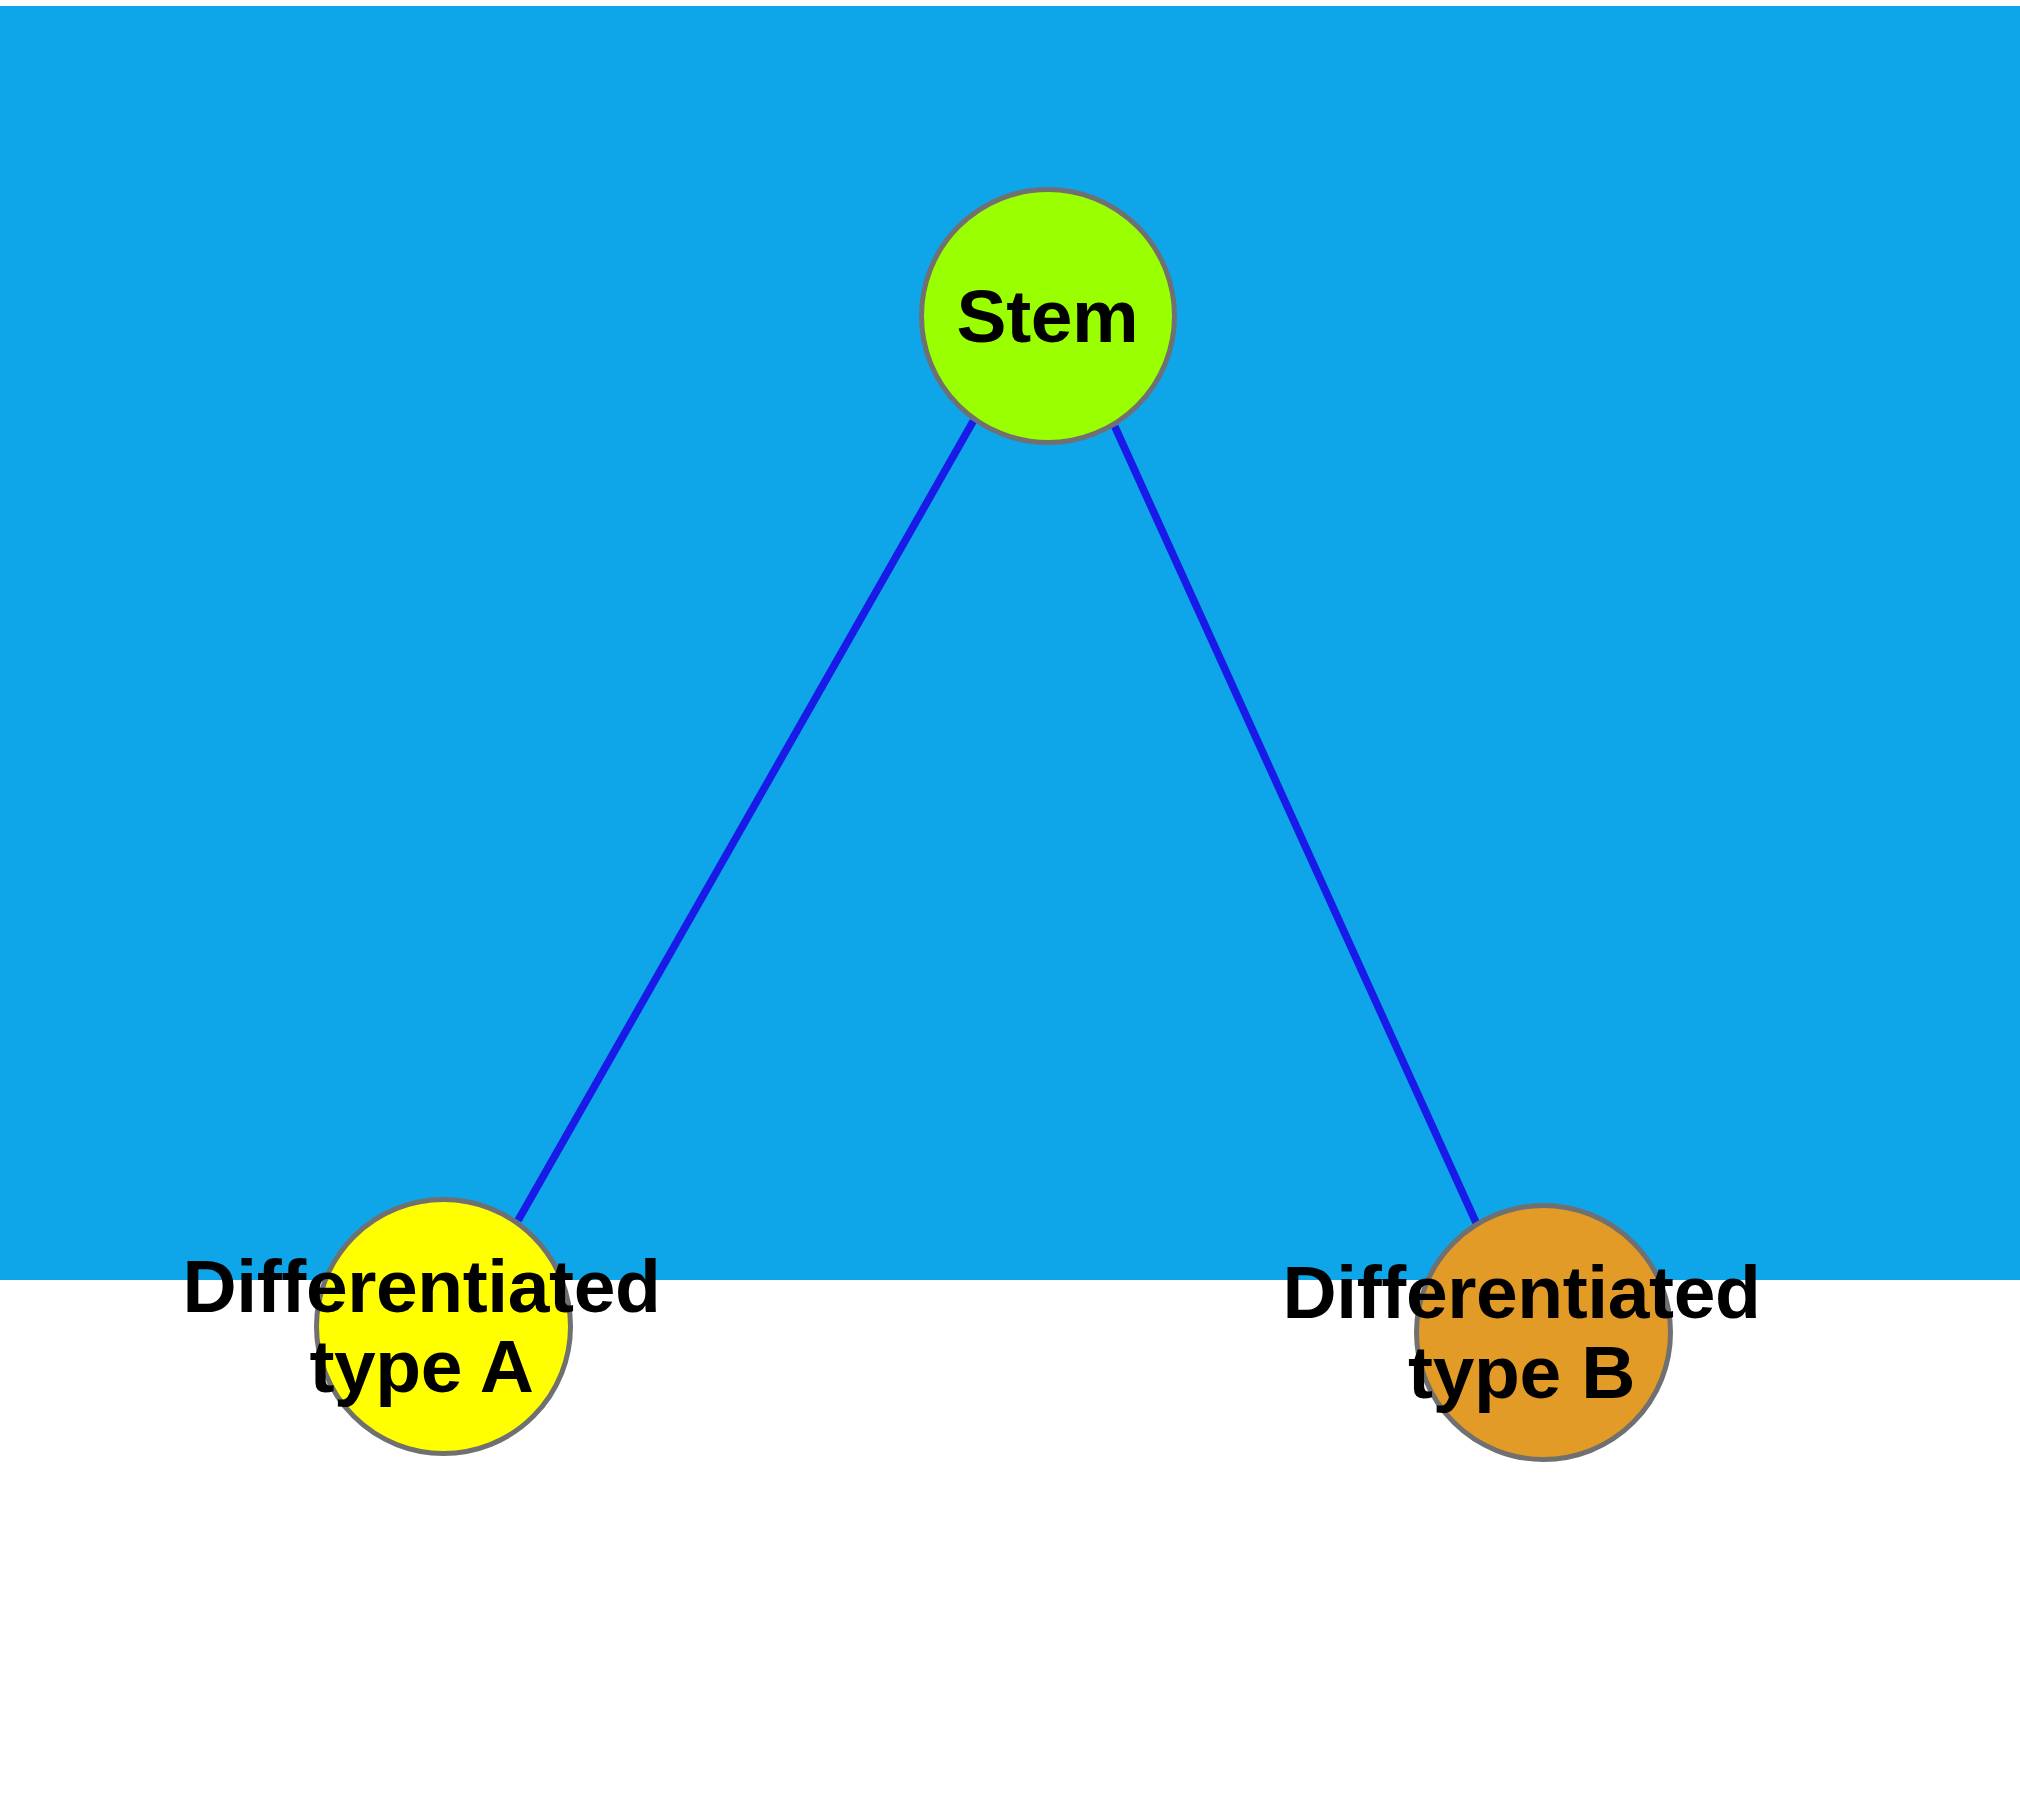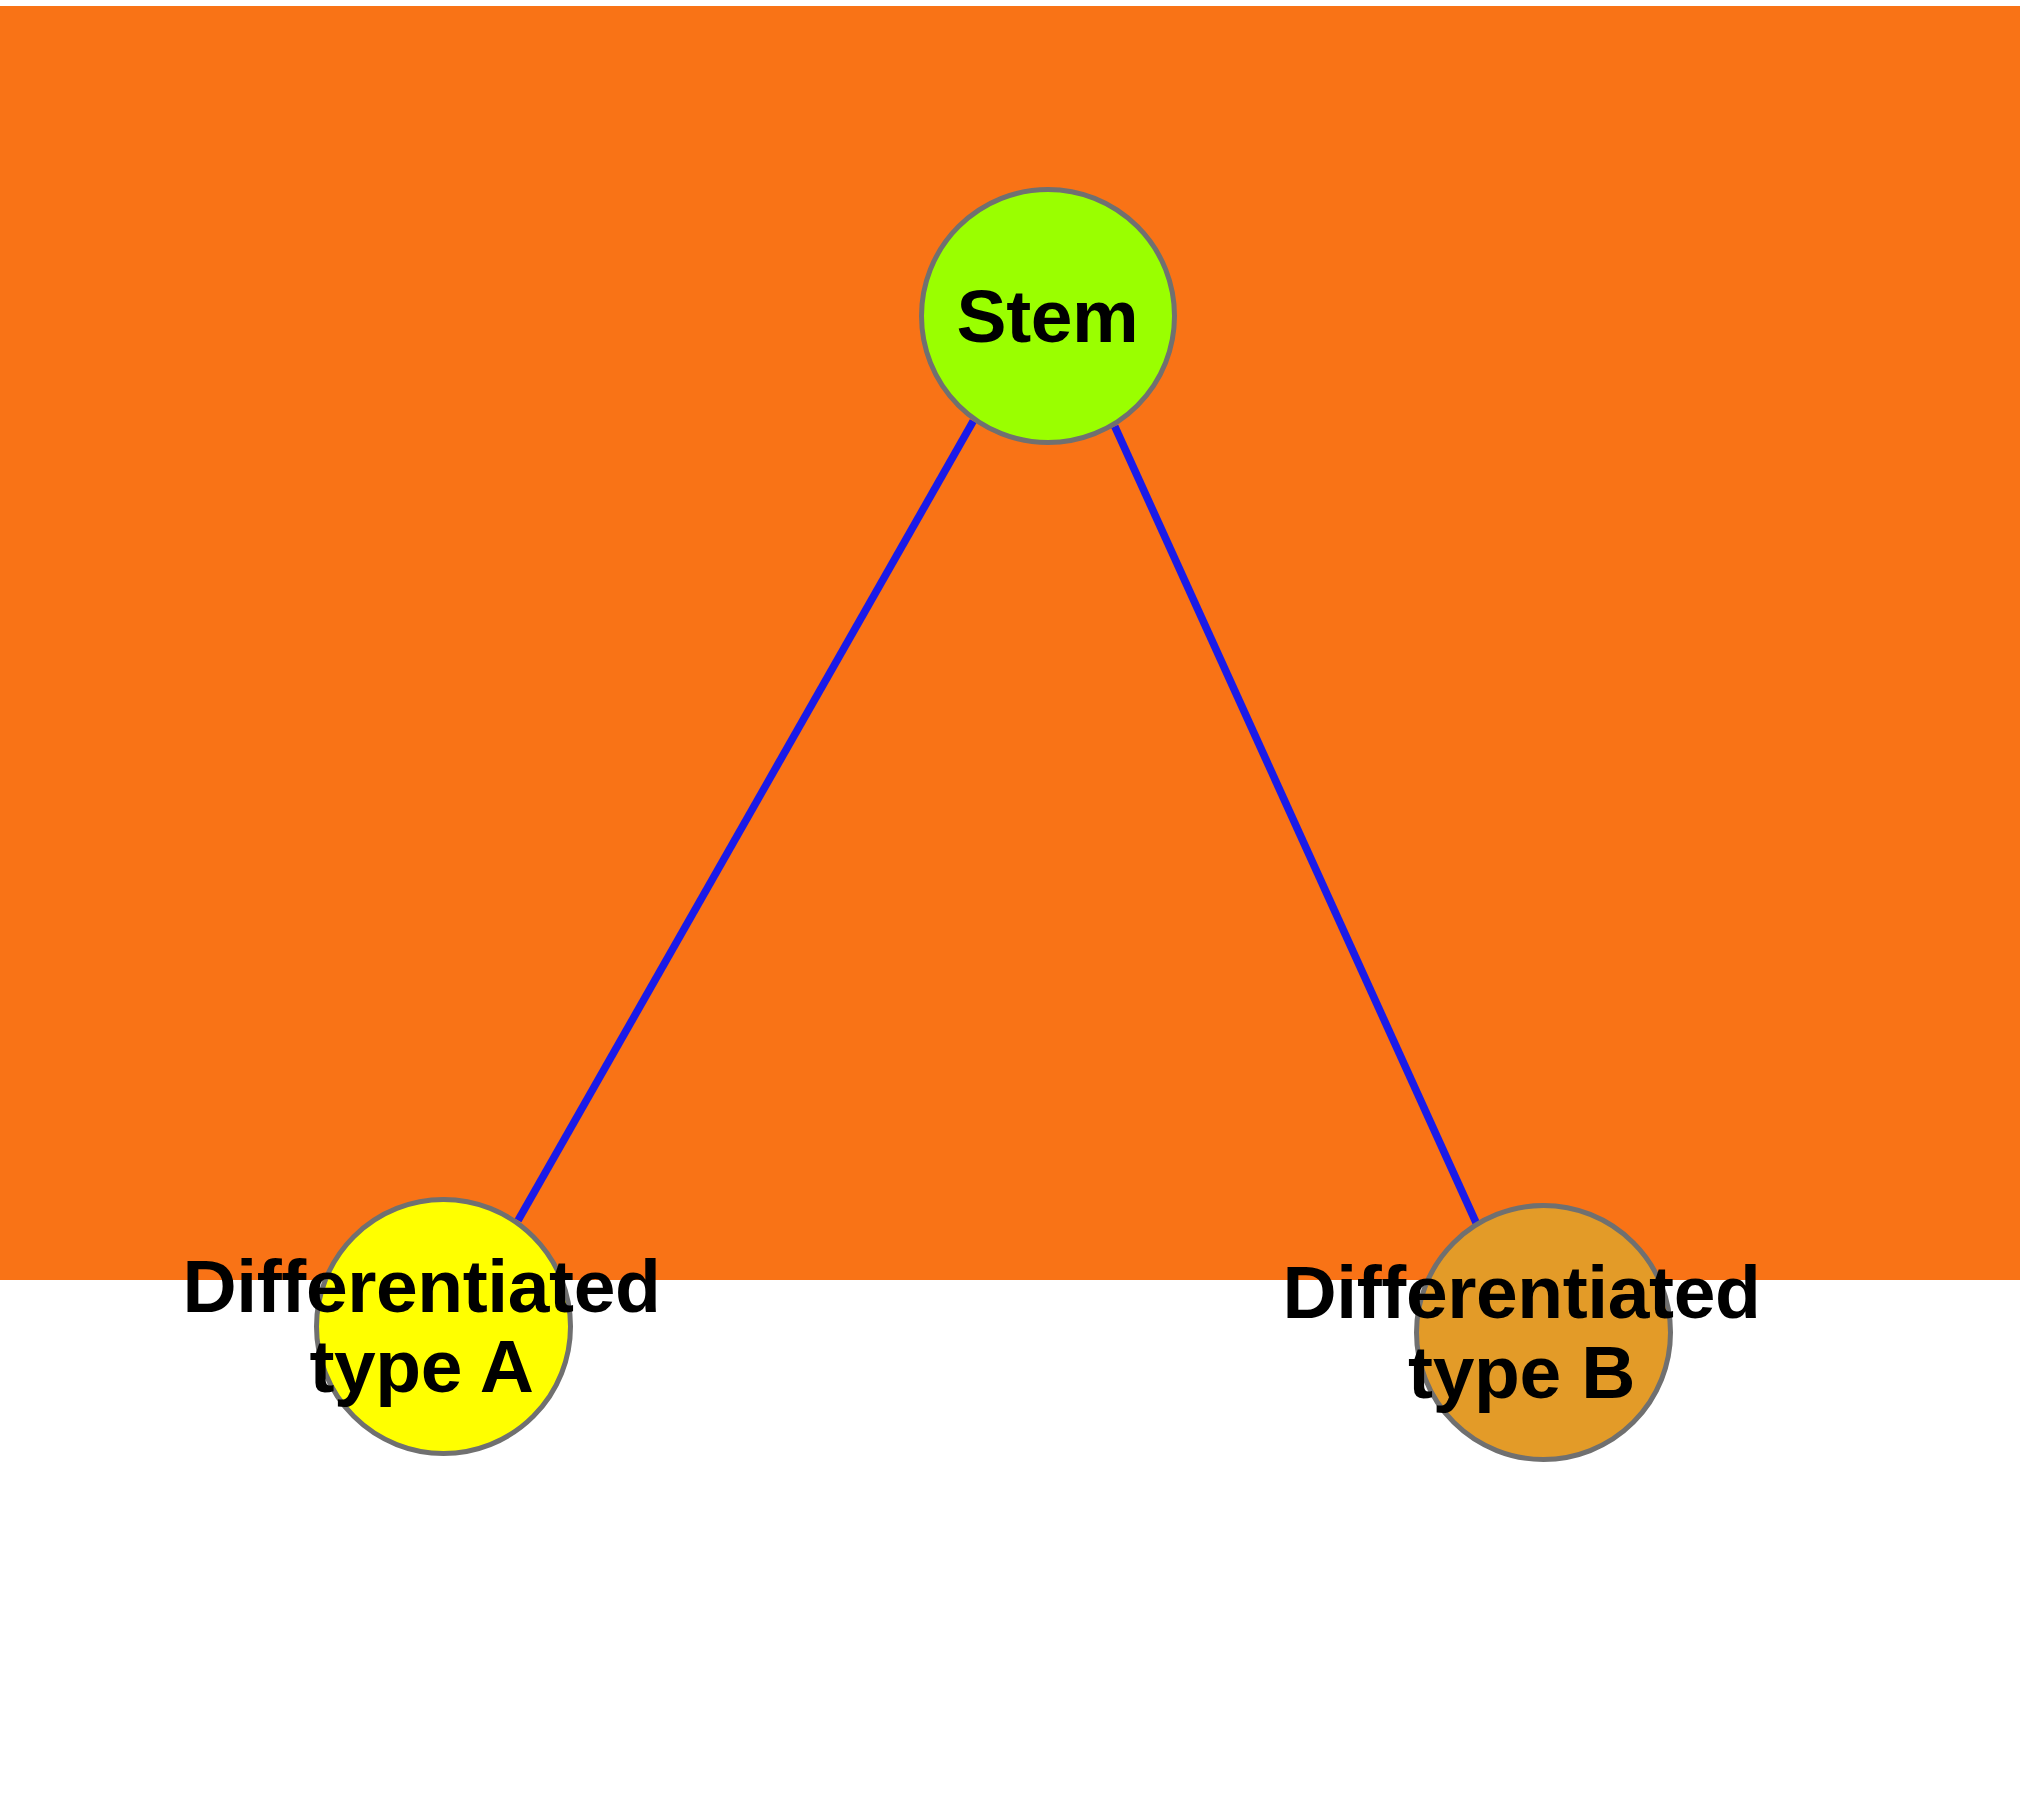--- a/index.html
+++ b/index.html
@@ -54,21 +54,21 @@
     left: 0;
     top: 0;
     width: 2021px;
     height: 6px;
     background: #ffffff;
   }
 </style>
 </head>
 <body>
 
-<div id="graph-canvas" style="width: 2021px; height: 1280px; background: #f97316;">
+<div id="graph-canvas" style="width: 2021px; height: 1280px; background: #0ea5e9;">
 
   <div class="top-white-strip"></div>
 
   <svg id="edge-layer" viewBox="0 0 2384 2138" width="2021" height="1812" xmlns="http://www.w3.org/2000/svg">
     <line class="graph-edge" x1="1148" y1="497" x2="611" y2="1440" stroke="#1a1ae8" stroke-width="9" stroke-linecap="butt"></line>
     <line class="graph-edge" x1="1315" y1="503" x2="1742" y2="1444" stroke="#1a1ae8" stroke-width="9" stroke-linecap="butt"></line>
   </svg>
 
   <div class="node" style="left: 919px; top: 187px; width: 258px; height: 258px; background: rgb(154, 255, 0); border-color: rgb(112, 112, 112);"></div>
   <div class="node" style="left: 314px; top: 1197px; width: 259px; height: 259px; background: rgb(255, 255, 0); border-color: rgb(112, 112, 112);"></div>

